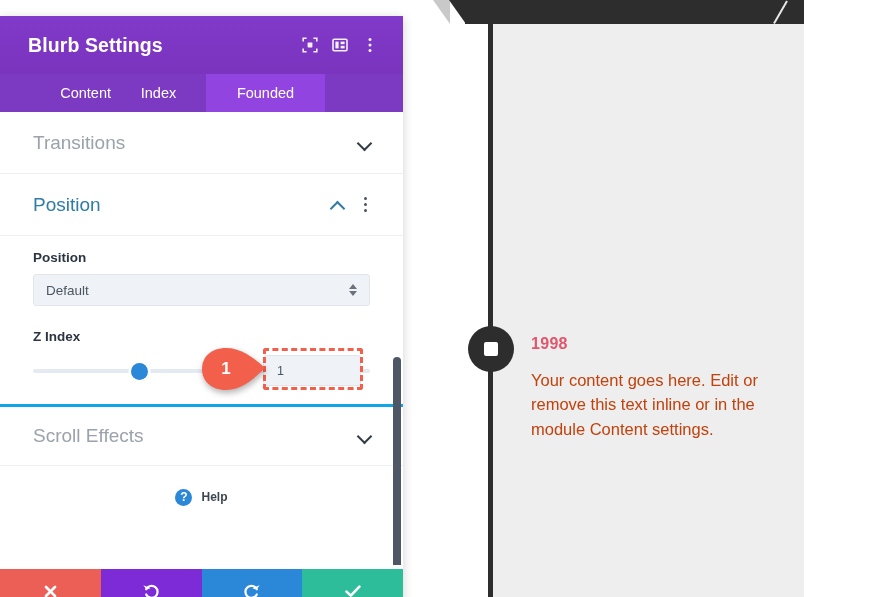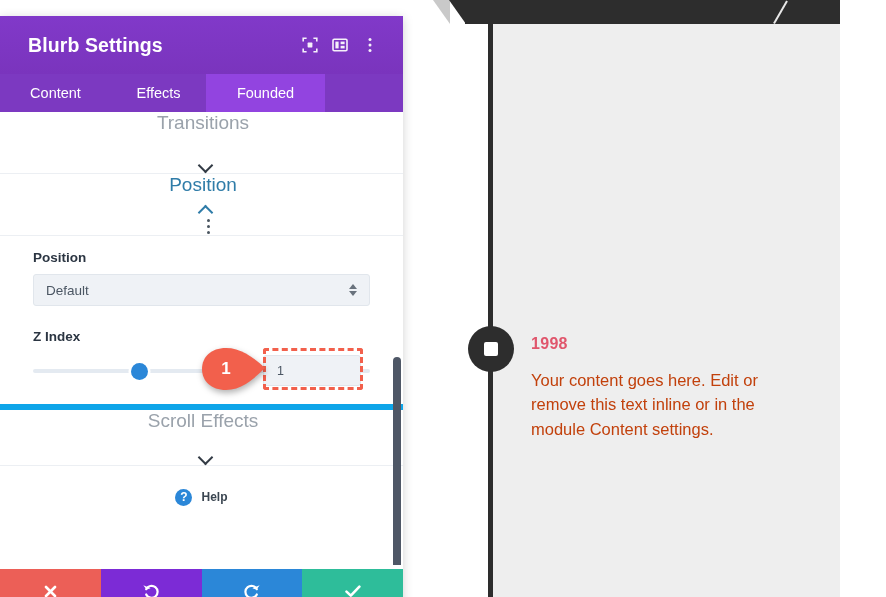--- a/index.html
+++ b/index.html
@@ -21,21 +21,21 @@
     height: 597px;
     overflow: hidden;
     background: #ffffff;
   }
 
   
   #preview {
     position: absolute;
     left: 403px;
     top: 0;
-    width: 437px;
+    width: 401px;
     height: 597px;
     background: #ffffff;
     overflow: hidden;
   }
   .dark-topbar {
     position: absolute;
     left: 62px;
     top: 0;
     width: 421px;
     height: 24px;
@@ -178,41 +178,40 @@
   .tab {
     display: flex;
     align-items: center;
     justify-content: center;
     color: #ffffff;
     font-size: 14.5px;
     cursor: pointer;
     padding: 0 22px;
     box-sizing: border-box;
   }
-  .tab.t0 { width: 111px; padding: 0; }
+  .tab.t0 { width: 111px; padding: 0; justify-content: flex-end; }
   .tab.t1 { width: 95px;  padding: 0; }
   .tab.t2 { width: 119px; padding: 0; }
   .tab.active { background: #9244e0; }
 
   .panel-body {
     position: relative;
     height: 453px;
     overflow: hidden;
     background: #ffffff;
   }
 
   .toggle-row {
     height: 62px;
     display: flex;
     align-items: center;
     padding: 0 30px 0 33px;
     box-sizing: border-box;
     border-bottom: 1px solid #eceff3;
     cursor: pointer;
-    flex-direction: column;
   }
   .toggle-row .label {
     flex: 1;
     font-size: 19px;
     color: #9aa2ab;
     font-weight: normal;
   }
   .toggle-row.open .label { color: #2f7ca8; }
   .chev {
     width: 16px;
@@ -487,21 +486,21 @@
           <circle cx="8" cy="13.4" r="1.5" fill="#ffffff"></circle>
         </svg>
       </div>
     </div>
 
     <div class="tabs">
       <div class="tab t0">
         <span>Content</span>
       </div>
       <div class="tab t1">
-        <span>Effects</span>
+        <span>Index</span>
       </div>
       <div class="tab t2 active">
         <span>Founded</span>
       </div>
     </div>
 
     <div class="panel-body">
 
       <div class="toggle-row">
         <div class="label">Transitions</div>
@@ -535,21 +534,21 @@
           <div class="slider-row">
             <div class="track"></div>
             <div class="handle"></div>
             <div class="num-input">
               <span>1</span>
             </div>
           </div>
         </div>
       </div>
 
-      <div class="toggle-row" style="margin-top:17px;border-top:6px solid #0ea5e9;">
+      <div class="toggle-row" style="margin-top:17px;border-top:3px solid #0ea5e9;">
         <div class="label">Scroll Effects</div>
         <div class="chev"></div>
       </div>
 
       <div class="help-row">
         <span class="help-icon">?</span>
         <span class="help-text">Help</span>
       </div>
 
       <div class="vscroll"></div>

